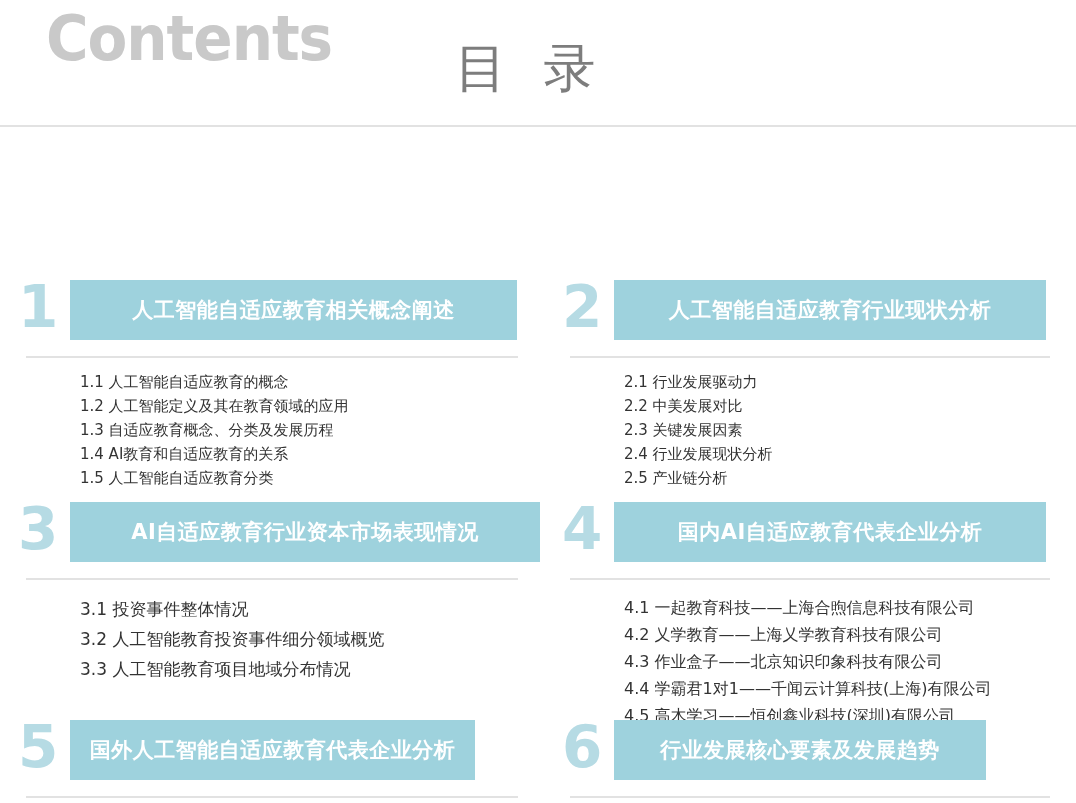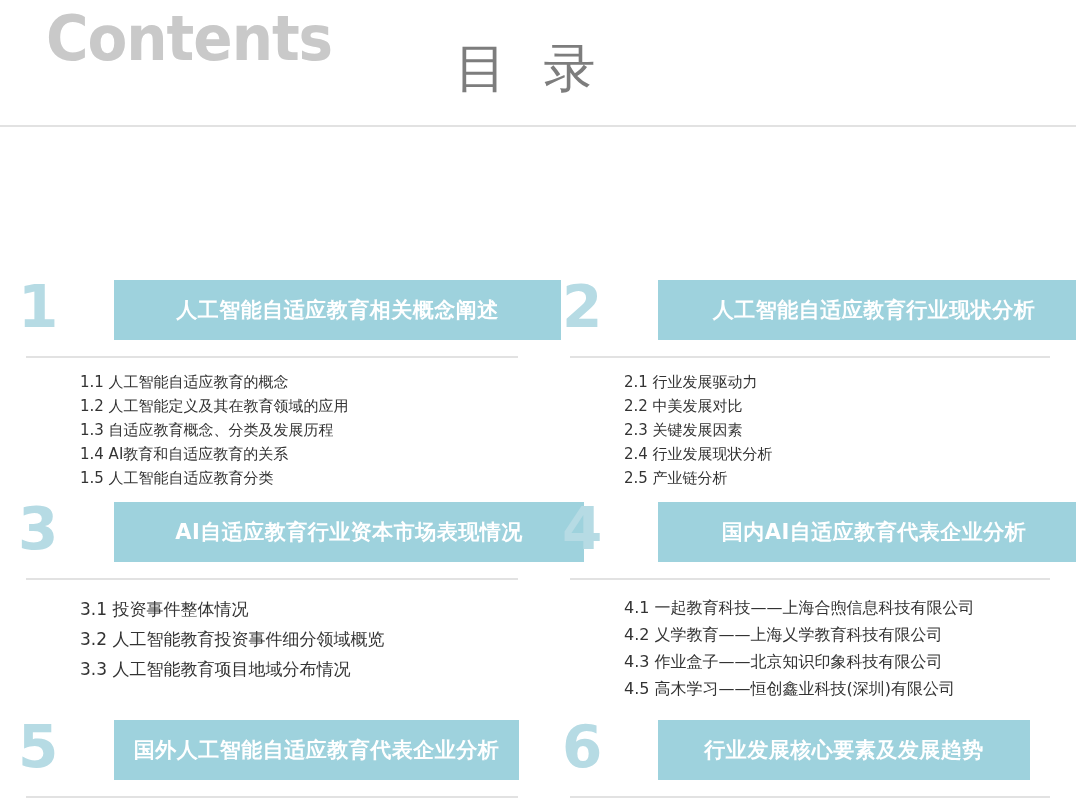--- a/index.html
+++ b/index.html
@@ -81,21 +81,20 @@
   }
   .bar {
     position: absolute;
     left: 52px;
     top: 2px;
     height: 60px;
     background: #9ed2dd;
     display: flex;
     align-items: center;
     justify-content: center;
-    margin-left: 44px;
   }
   .bar-text {
     color: #ffffff;
     font-family: "DejaVu Sans", "Liberation Sans", sans-serif;
     font-weight: bold;
     font-size: 21px;
     letter-spacing: 0.5px;
     white-space: nowrap;
   }
   .underline {
@@ -210,20 +209,21 @@
     <div class="section" id="sec-4">
       <div class="num">4</div>
       <div class="bar">
         <span class="bar-text">国内AI自适应教育代表企业分析</span>
       </div>
       <div class="underline"></div>
       <div class="items">
         <div class="item">4.1 一起教育科技——上海合煦信息科技有限公司</div>
         <div class="item">4.2 乂学教育——上海乂学教育科技有限公司</div>
         <div class="item">4.3 作业盒子——北京知识印象科技有限公司</div>
+        <div class="item">4.4 学霸君1对1——千闻云计算科技(上海)有限公司</div>
         <div class="item">4.5 高木学习——恒创鑫业科技(深圳)有限公司</div>
       </div>
     </div>
 
     <div class="section" id="sec-5">
       <div class="num">5</div>
       <div class="bar">
         <span class="bar-text">国外人工智能自适应教育代表企业分析</span>
       </div>
       <div class="underline"></div>

